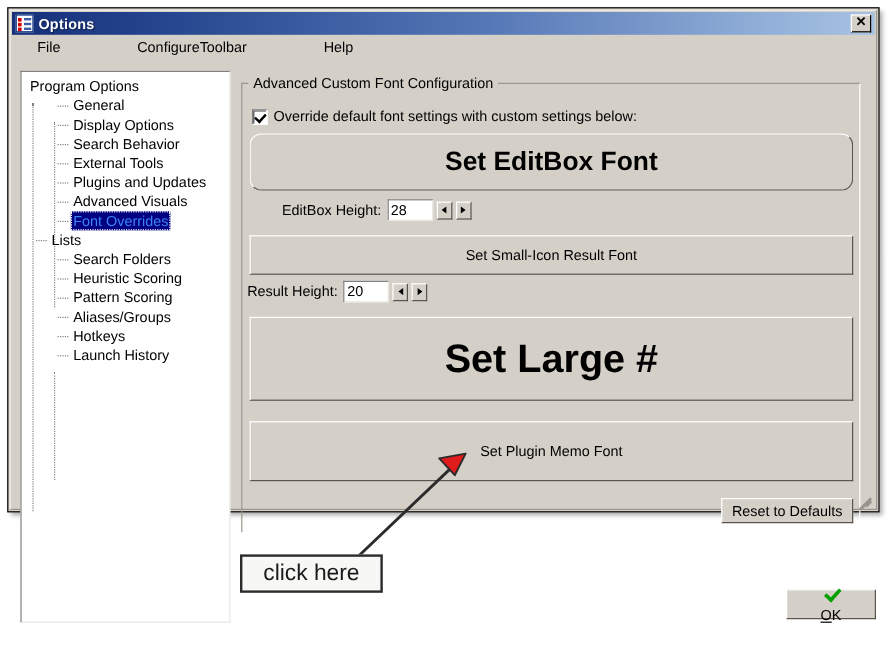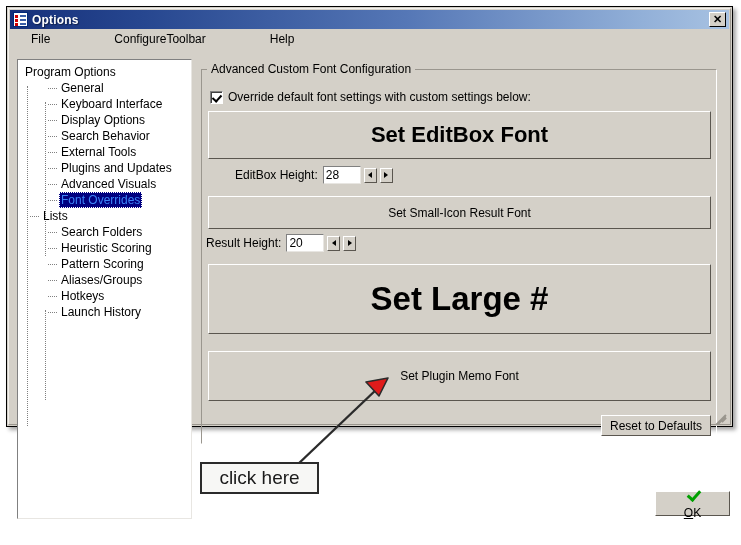--- a/index.html
+++ b/index.html
@@ -217,21 +217,21 @@
     border-bottom-color: #5a564f;
     box-sizing: border-box;
     display: flex;
     align-items: center;
     justify-content: center;
     cursor: default;
     color: #000000;
   }
   #btn-editbox {
     left: 201px; top: 104px; width: 503px; height: 48px;
-    font-size: 22px; font-weight: bold;
+    font-size: 22px; font-weight: bold; border-radius: 10px;
   }
   #btn-smallicon {
     left: 201px; top: 189px; width: 503px; height: 33px;
     font-size: 12px;
   }
   #btn-large {
     left: 201px; top: 257px; width: 503px; height: 70px;
     font-size: 33px; font-weight: bold;
   }
   #btn-plugin {
@@ -396,21 +396,20 @@
     <div class="menu-item">Help</div>
   </div>
 
   <div id="tree-panel">
     <div class="vline" style="left:9px; top:26px; height:340px;"></div>
     <div class="vline" style="left:27px; top:42px; height:154px;"></div>
     <div class="vline" style="left:27px; top:250px; height:90px;"></div>
 
     <div class="tnode d0"><span class="lbl">Program Options</span></div>
     <div class="tnode d2"><span class="lbl">General</span></div>
-    <div class="tnode d2"><span class="lbl">Keyboard Interface</span></div>
     <div class="tnode d2"><span class="lbl">Display Options</span></div>
     <div class="tnode d2"><span class="lbl">Search Behavior</span></div>
     <div class="tnode d2"><span class="lbl">External Tools</span></div>
     <div class="tnode d2"><span class="lbl">Plugins and Updates</span></div>
     <div class="tnode d2"><span class="lbl">Advanced Visuals</span></div>
     <div class="tnode d2 sel"><span class="lbl">Font Overrides</span></div>
     <div class="tnode d1"><span class="lbl">Lists</span></div>
     <div class="tnode d2"><span class="lbl">Search Folders</span></div>
     <div class="tnode d2"><span class="lbl">Heuristic Scoring</span></div>
     <div class="tnode d2"><span class="lbl">Pattern Scoring</span></div>

